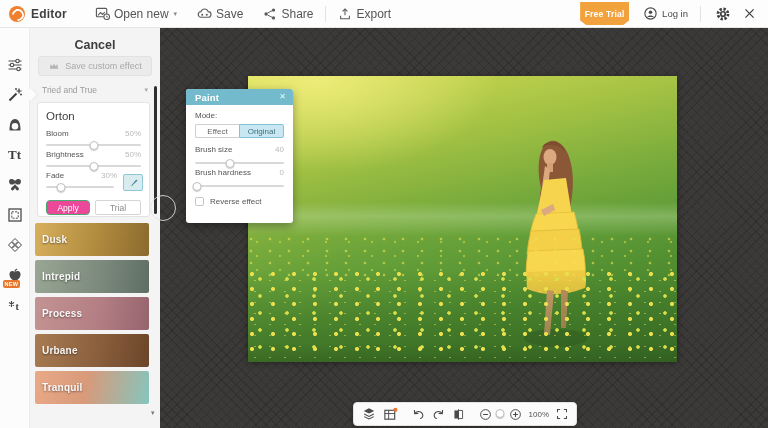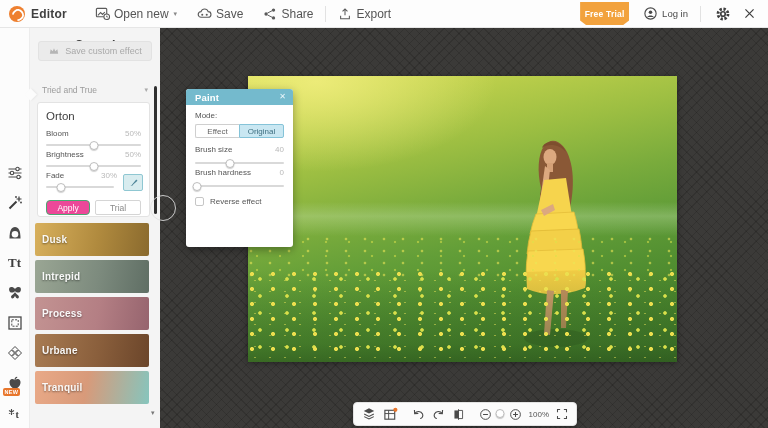--- a/index.html
+++ b/index.html
@@ -19,30 +19,30 @@
   .caret { font-size:7px; color:#888; margin-left:1px; }
   .tb-sep { width:1px; height:16px; background:#e2e2e2; margin:0 12px; }
   .topbar-right { margin-left:auto; display:flex; align-items:center; padding-right:10px; }
   .free-trial { background:#f2a23d; color:#fff; font-size:8.5px; font-weight:bold; width:49px; height:23px; display:flex; align-items:center; justify-content:center; clip-path:polygon(0 0,100% 0,100% 80%,88% 100%,12% 100%,0 80%); cursor:pointer; margin-right:14px; letter-spacing:.2px; }
   .login-group { display:flex; align-items:center; gap:4px; cursor:pointer; }
   .login-label { font-size:9.5px; color:#4a4a4a; }
   .icon-btn { display:flex; align-items:center; justify-content:center; cursor:pointer; padding:2px; }
   svg.ic { display:block; }
 
   
-  .toolstrip { position:absolute; left:0; top:28px; width:30px; height:400px; background:#fcfcfc; border-right:1px solid #ececec; z-index:6; padding-top:22px; display:flex; flex-direction:column; align-items:center;justify-content:flex-end; }
+  .toolstrip { position:absolute; left:0; top:28px; width:30px; height:400px; background:#fcfcfc; border-right:1px solid #ececec; z-index:6; padding-top:22px; display:flex; flex-direction:column; align-items:center; }
   .tool-item { width:30px; height:30px; display:flex; align-items:center; justify-content:center; cursor:pointer; position:relative; }
   .tool-item .tt { font-size:13px; color:#3e3e3e; font-family:"Liberation Serif", serif; font-weight:bold; }
   .new-badge { position:absolute; left:3px; bottom:2px; background:#e8762c; color:#fff; font-size:5.5px; font-weight:bold; padding:1px 2px; border-radius:2px; letter-spacing:.3px; }
   .active-notch { position:absolute; left:26px; top:90px; width:9px; height:9px; background:#fcfcfc; transform:rotate(45deg); z-index:7; box-shadow:1px -1px 2px rgba(0,0,0,0.05); }
 
   
   .panel { position:absolute; left:30px; top:28px; width:130px; height:400px; background:#f4f4f4; z-index:5; overflow:hidden; }
   .panel-title { text-align:center; font-size:12.5px; font-weight:bold; color:#3e3e3e; margin-top:10px; }
-  .save-custom { position:absolute; left:8px; top:13px; width:114px; height:20px; background:#ebebeb; border:1px solid #e2e2e2; border-radius:3px; display:flex; align-items:center; justify-content:center; gap:5px; cursor:pointer; }
+  .save-custom { position:absolute; left:8px; top:28px; width:114px; height:20px; background:#ebebeb; border:1px solid #e2e2e2; border-radius:3px; display:flex; align-items:center; justify-content:center; gap:5px; cursor:pointer; }
   .save-custom span { font-size:9px; color:#a9a9a9; }
   .section-row { position:absolute; left:12px; top:57px; width:106px; display:flex; justify-content:space-between; align-items:center; cursor:pointer; }
   .section-label { font-size:8.5px; color:#9b9b9b; }
   .section-caret { font-size:7px; color:#aaa; }
   .scrollbar-thumb { position:absolute; left:124px; top:58px; width:3px; height:128px; background:#2f2f2f; border-radius:2px; }
   .scroll-down { position:absolute; left:121px; top:381px; font-size:7px; color:#777; cursor:pointer; }
 
   .effect-card { position:absolute; left:7px; top:74px; width:113px; height:115px; background:#fff; border:1px solid #e3e3e3; border-radius:3px; padding:7px 8px 0 8px; }
   .effect-name { font-size:11.5px; color:#3f3f3f; margin-bottom:7px; }
   .erow { position:relative; height:21px; }
@@ -75,21 +75,21 @@
   .girl-svg { position:absolute; inset:0; }
   .flowers-far { position:absolute; left:0; top:56%; width:100%; height:16%; opacity:.65;
     background-image:radial-gradient(circle at 3px 3px, rgba(236,230,86,.9) 1px, transparent 1.7px), radial-gradient(circle at 9px 6px, rgba(220,226,74,.8) 1px, transparent 1.6px);
     background-size:19px 12px, 23px 14px; }
   .flowers-near { position:absolute; left:0; top:68%; width:100%; height:32%;
     background-image:radial-gradient(circle at 4px 4px, #ecdf4e 1.6px, transparent 2.4px), radial-gradient(circle at 12px 9px, #d9e04a 1.4px, transparent 2.2px), radial-gradient(circle at 7px 12px, rgba(245,233,90,.9) 1.2px, transparent 2px), linear-gradient(180deg, rgba(47,94,32,0) 0%, rgba(42,84,28,.35) 80%, rgba(36,72,24,.5) 100%);
     background-size:21px 15px, 27px 17px, 15px 11px, 100% 100%; }
   .brush-cursor { position:absolute; left:150px; top:195px; width:26px; height:26px; border:1px solid rgba(225,225,225,.85); border-radius:50%; z-index:6; }
 
   
-  .paint-dialog { position:absolute; left:26px; top:61px; width:107px; height:158px; background:#fff; border-radius:3px; box-shadow:0 3px 10px rgba(0,0,0,.35); z-index:8; }
+  .paint-dialog { position:absolute; left:26px; top:61px; width:107px; height:134px; background:#fff; border-radius:3px; box-shadow:0 3px 10px rgba(0,0,0,.35); z-index:8; }
   .pd-header { height:16px; background:#74bacd; border-radius:3px 3px 0 0; display:flex; align-items:center; justify-content:space-between; padding:0 7px 0 9px; cursor:move; }
   .pd-title { font-size:9.5px; font-weight:bold; color:#fff; letter-spacing:.2px; }
   .pd-close { font-size:8px; color:#eaf6fa; cursor:pointer; line-height:1; }
   .pd-body { padding:6px 9px 0 9px; position:relative; }
   .pd-mode-label { font-size:8px; color:#555; margin-bottom:4px; }
   .pd-toggle { display:flex; height:14px; margin-bottom:7px; }
   .pd-toggle .opt { flex:1; display:flex; align-items:center; justify-content:center; font-size:8px; cursor:pointer; }
   .opt-effect { background:#fff; border:1px solid #cfcfcf; border-right:none; border-radius:2px 0 0 2px; color:#666; }
   .opt-original { background:#c9e7f2; border:1px solid #85c3d8; border-radius:0 2px 2px 0; color:#3e6f80; }
   .pd-row { position:relative; height:23px; }

